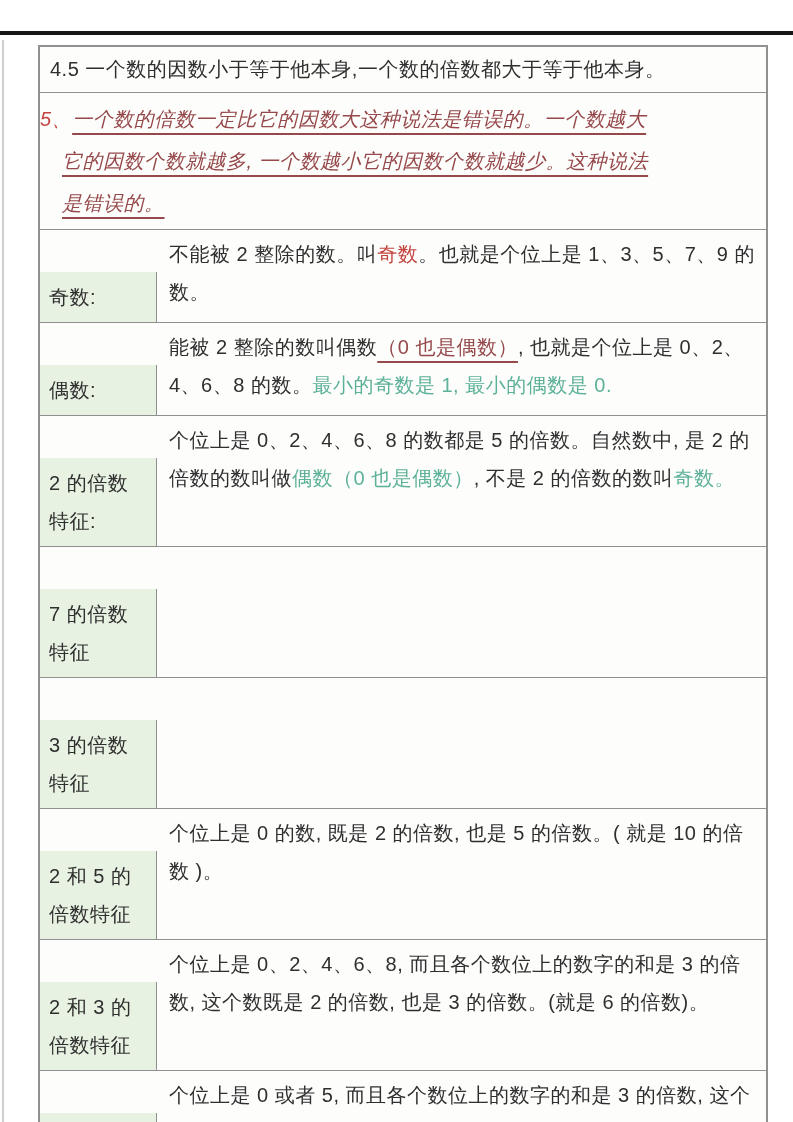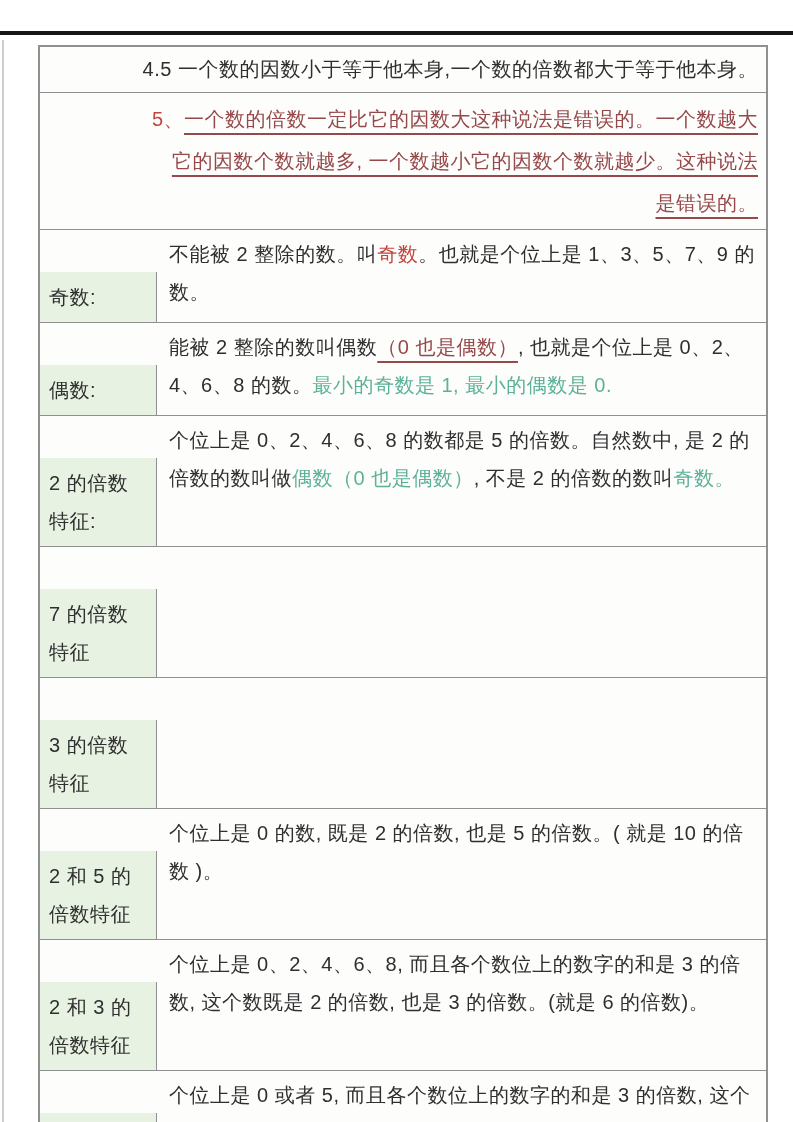--- a/index.html
+++ b/index.html
@@ -40,26 +40,26 @@
     font-size:20px;line-height:38px;
     letter-spacing:0.5px;
     margin-top:42px;
   }
   .cell.content{
     flex:1;
     padding:5px 8px 5px 12px;
     font-size:20px;line-height:38px;
     letter-spacing:0.5px;
   }
-  .row.full .cell.content{padding:5px 8px 5px 10px;text-align:right;}
+  .row.full .cell.content{padding:5px 8px 5px 10px;}
   .row.r1{min-height:45px;}
   .row.r1 .cell.content{line-height:35px;}
   .row.r2 .cell.content{
     line-height:42px;
-    padding-left:37px;text-indent:-22px;
+    padding-left:22px;text-indent:-22px;font-style:italic;
   }
   .seg{white-space:pre-wrap;}
   .s-normal{color:var(--text,#2f2f2f);}
   .s-red{color:var(--red,#c3453f);}
   .s-maroon_u{
     color:var(--maroon,#96494b);
     text-decoration:underline;
     text-decoration-color:var(--maroon,#96494b);
     text-decoration-thickness:2px;
     text-underline-offset:7px;

